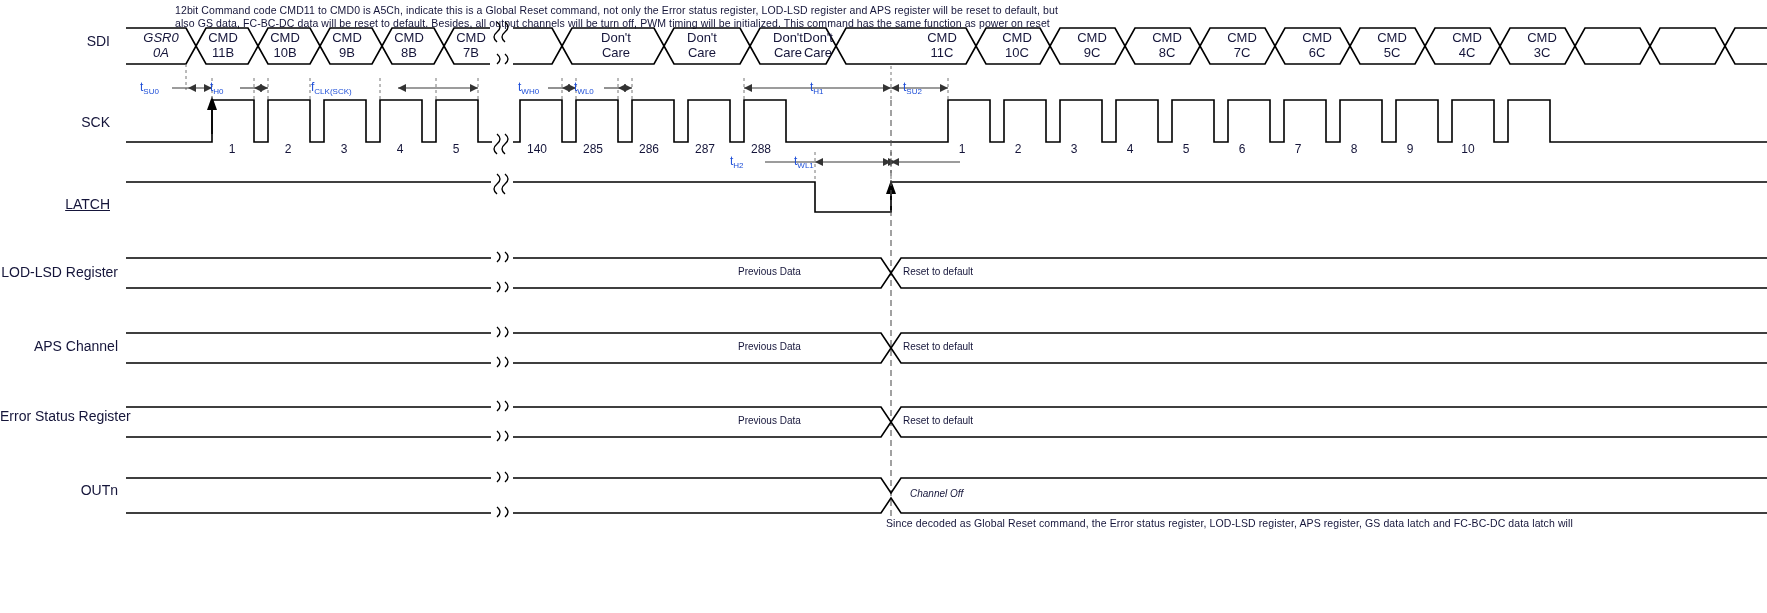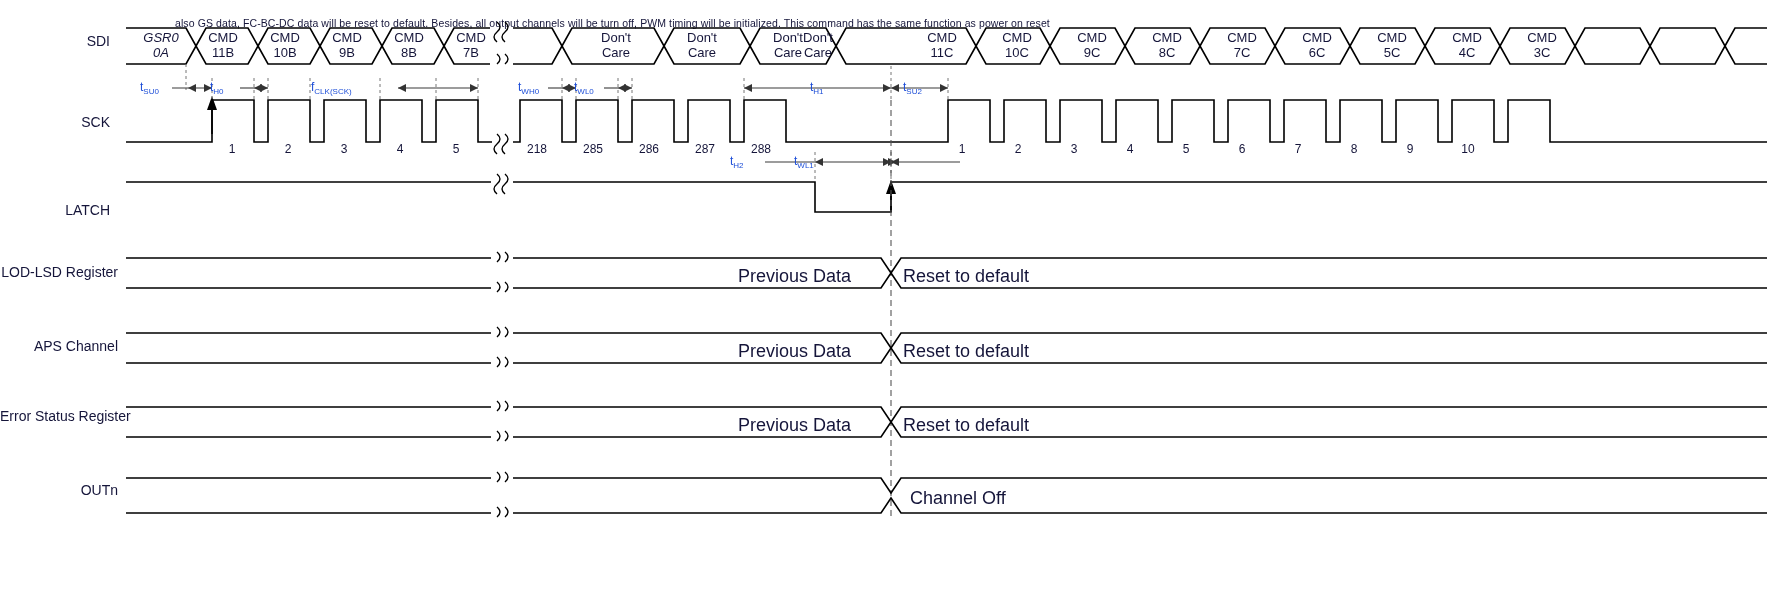--- a/index.html
+++ b/index.html
@@ -46,41 +46,42 @@
   }
   .tlabel{
     position:absolute;
     font-size:12px;
     color:#1d4ed8;
     white-space:nowrap;
   }
   .tlabel sub{font-size:8px;}
   .statetxt{
     position:absolute;
-    font-size:18px;
+    font-size:10px;
     color:#15153a;
     white-space:nowrap;
   }
   svg{position:absolute;left:0;top:0;overflow:visible;}
   .wf{fill:none;stroke:#000000;stroke-width:1.6;}
   .wfthin{fill:none;stroke:#000000;stroke-width:1.4;}
   .dashdk{stroke:#555;stroke-width:1.1;stroke-dasharray:6 4;fill:none;}
   .arrowline{stroke:#3a3a3a;stroke-width:1.1;fill:none;}
   .tick{stroke:#777;stroke-width:1;stroke-dasharray:3 3;fill:none;}
 </style>
 </head>
 <body>
 
 <div id="stage">
 
+  <div class="note" style="left:175px; top:4px;">12bit Command code CMD11 to CMD0 is A5Ch, indicate this is a Global Reset command, not only the Error status register, LOD-LSD register and APS register will be reset to default, but</div>
   <div class="note" style="left:175px; top:17px;">also GS data, FC-BC-DC data will be reset to default. Besides, all output channels will be turn off, PWM timing will be initialized.  This command has the same function as power on reset</div>
 
   <div class="rowlabel" style="left:0px; top:33px; width:110px;">SDI</div>
   <div class="rowlabel" style="left:0px; top:114px; width:110px;">SCK</div>
-  <div class="rowlabel" style="left:0px; top:202px; width:110px;">LATCH</div>
+  <div class="rowlabel" style="left:0px; top:196px; width:110px;text-decoration:underline;">LATCH</div>
   <div class="rowlabel" style="left:0px; top:264px; width:118px;">LOD-LSD Register</div>
   <div class="rowlabel" style="left:0px; top:338px; width:118px;">APS Channel</div>
   <div class="rowlabel" style="left:0px; top:408px; width:118px;">Error Status Register</div>
   <div class="rowlabel" style="left:0px; top:482px; width:118px;">OUTn</div>
 
   <svg width="1767" height="613">
 
     <g>
 
       <path class="wf" d="
@@ -324,21 +325,21 @@
     <span>CMD</span><br>
     <span>3C</span>
   </div>
 
   <div class="cyclenum" style="left:218px; top:142px; width:28px;">1</div>
   <div class="cyclenum" style="left:274px; top:142px; width:28px;">2</div>
   <div class="cyclenum" style="left:330px; top:142px; width:28px;">3</div>
   <div class="cyclenum" style="left:386px; top:142px; width:28px;">4</div>
   <div class="cyclenum" style="left:442px; top:142px; width:28px;">5</div>
 
-  <div class="cyclenum" style="left:521px; top:142px; width:32px;">218</div>
+  <div class="cyclenum" style="left:521px; top:142px; width:32px;">140</div>
   <div class="cyclenum" style="left:577px; top:142px; width:32px;">285</div>
   <div class="cyclenum" style="left:633px; top:142px; width:32px;">286</div>
   <div class="cyclenum" style="left:689px; top:142px; width:32px;">287</div>
   <div class="cyclenum" style="left:745px; top:142px; width:32px;">288</div>
 
   <div class="cyclenum" style="left:948px; top:142px; width:28px;">1</div>
   <div class="cyclenum" style="left:1004px; top:142px; width:28px;">2</div>
   <div class="cyclenum" style="left:1060px; top:142px; width:28px;">3</div>
   <div class="cyclenum" style="left:1116px; top:142px; width:28px;">4</div>
   <div class="cyclenum" style="left:1172px; top:142px; width:28px;">5</div>
@@ -378,16 +379,17 @@
 
   <div class="statetxt" style="left:738px; top:266px;">Previous Data</div>
   <div class="statetxt" style="left:903px; top:266px;">Reset to default</div>
 
   <div class="statetxt" style="left:738px; top:341px;">Previous Data</div>
   <div class="statetxt" style="left:903px; top:341px;">Reset to default</div>
 
   <div class="statetxt" style="left:738px; top:415px;">Previous Data</div>
   <div class="statetxt" style="left:903px; top:415px;">Reset to default</div>
 
-  <div class="statetxt" style="left:910px; top:488px;">Channel Off</div>
-
+  <div class="statetxt" style="left:910px; top:488px;font-style:italic;">Channel Off</div>
+
+  <div class="note" style="left:886px; top:517px;">Since decoded as Global Reset command, the Error status register, LOD-LSD register, APS register, GS data latch and FC-BC-DC data latch will</div>
 
 </div>
 
 </body></html>

